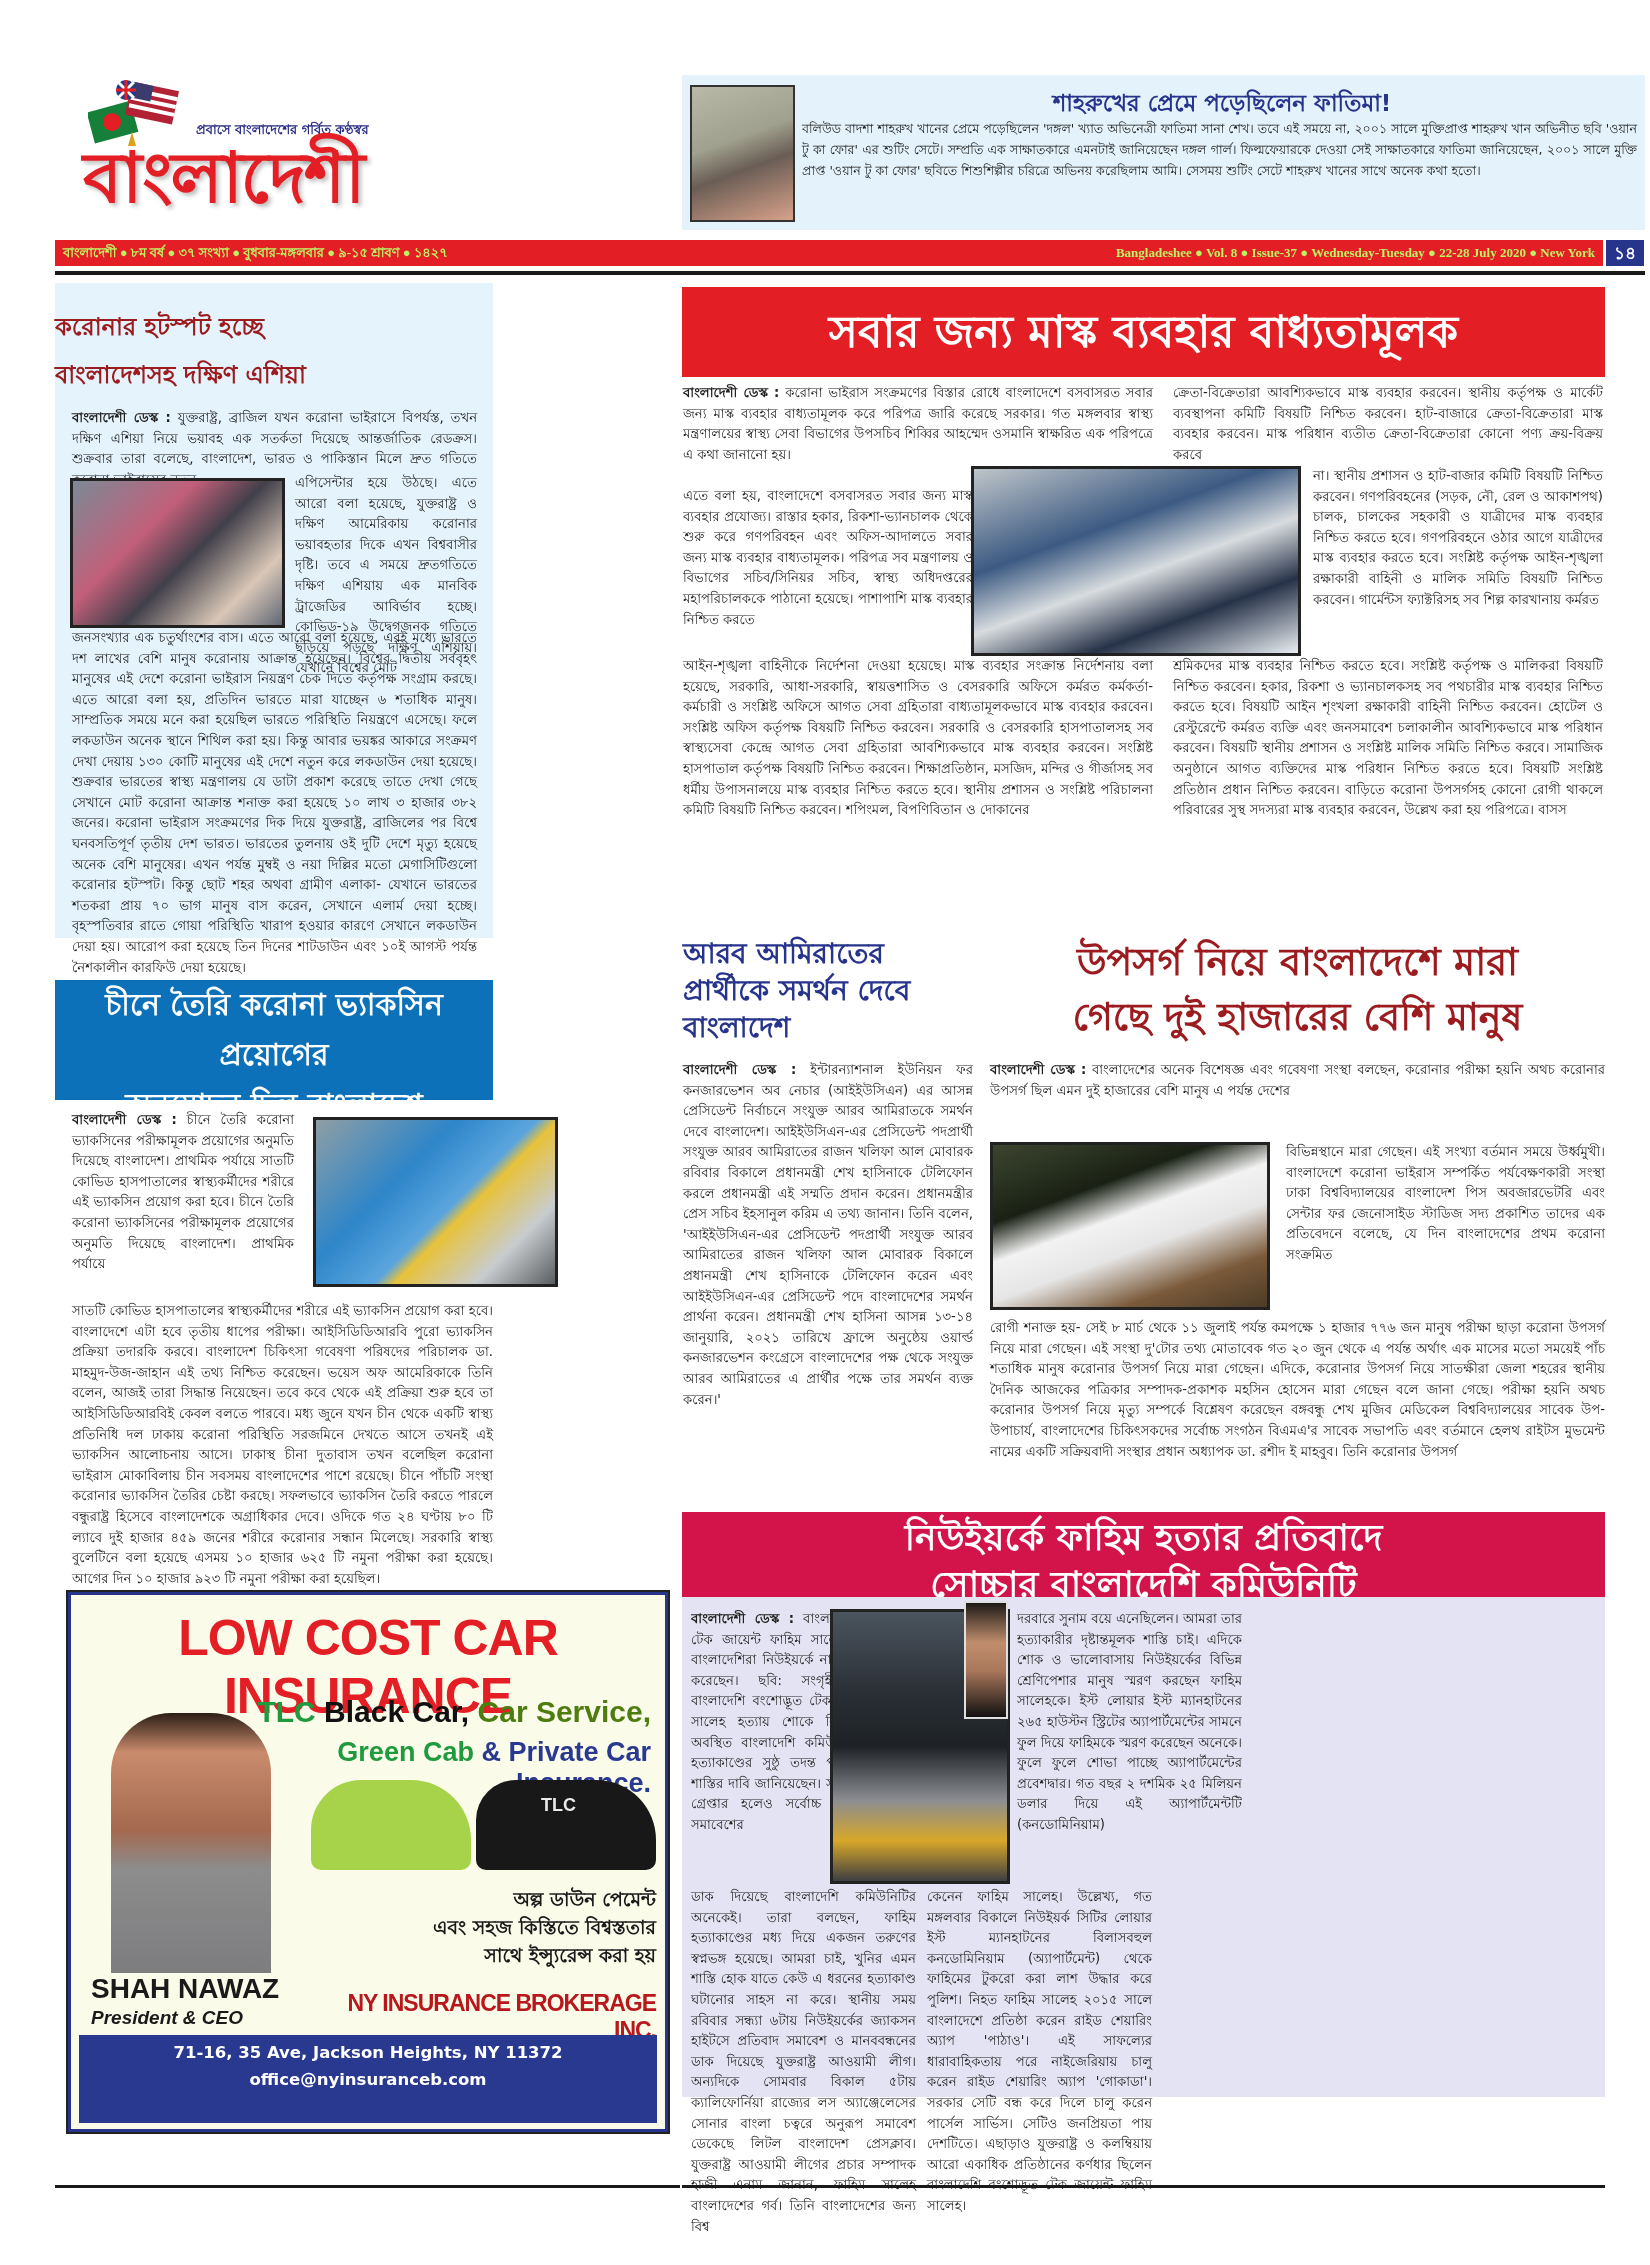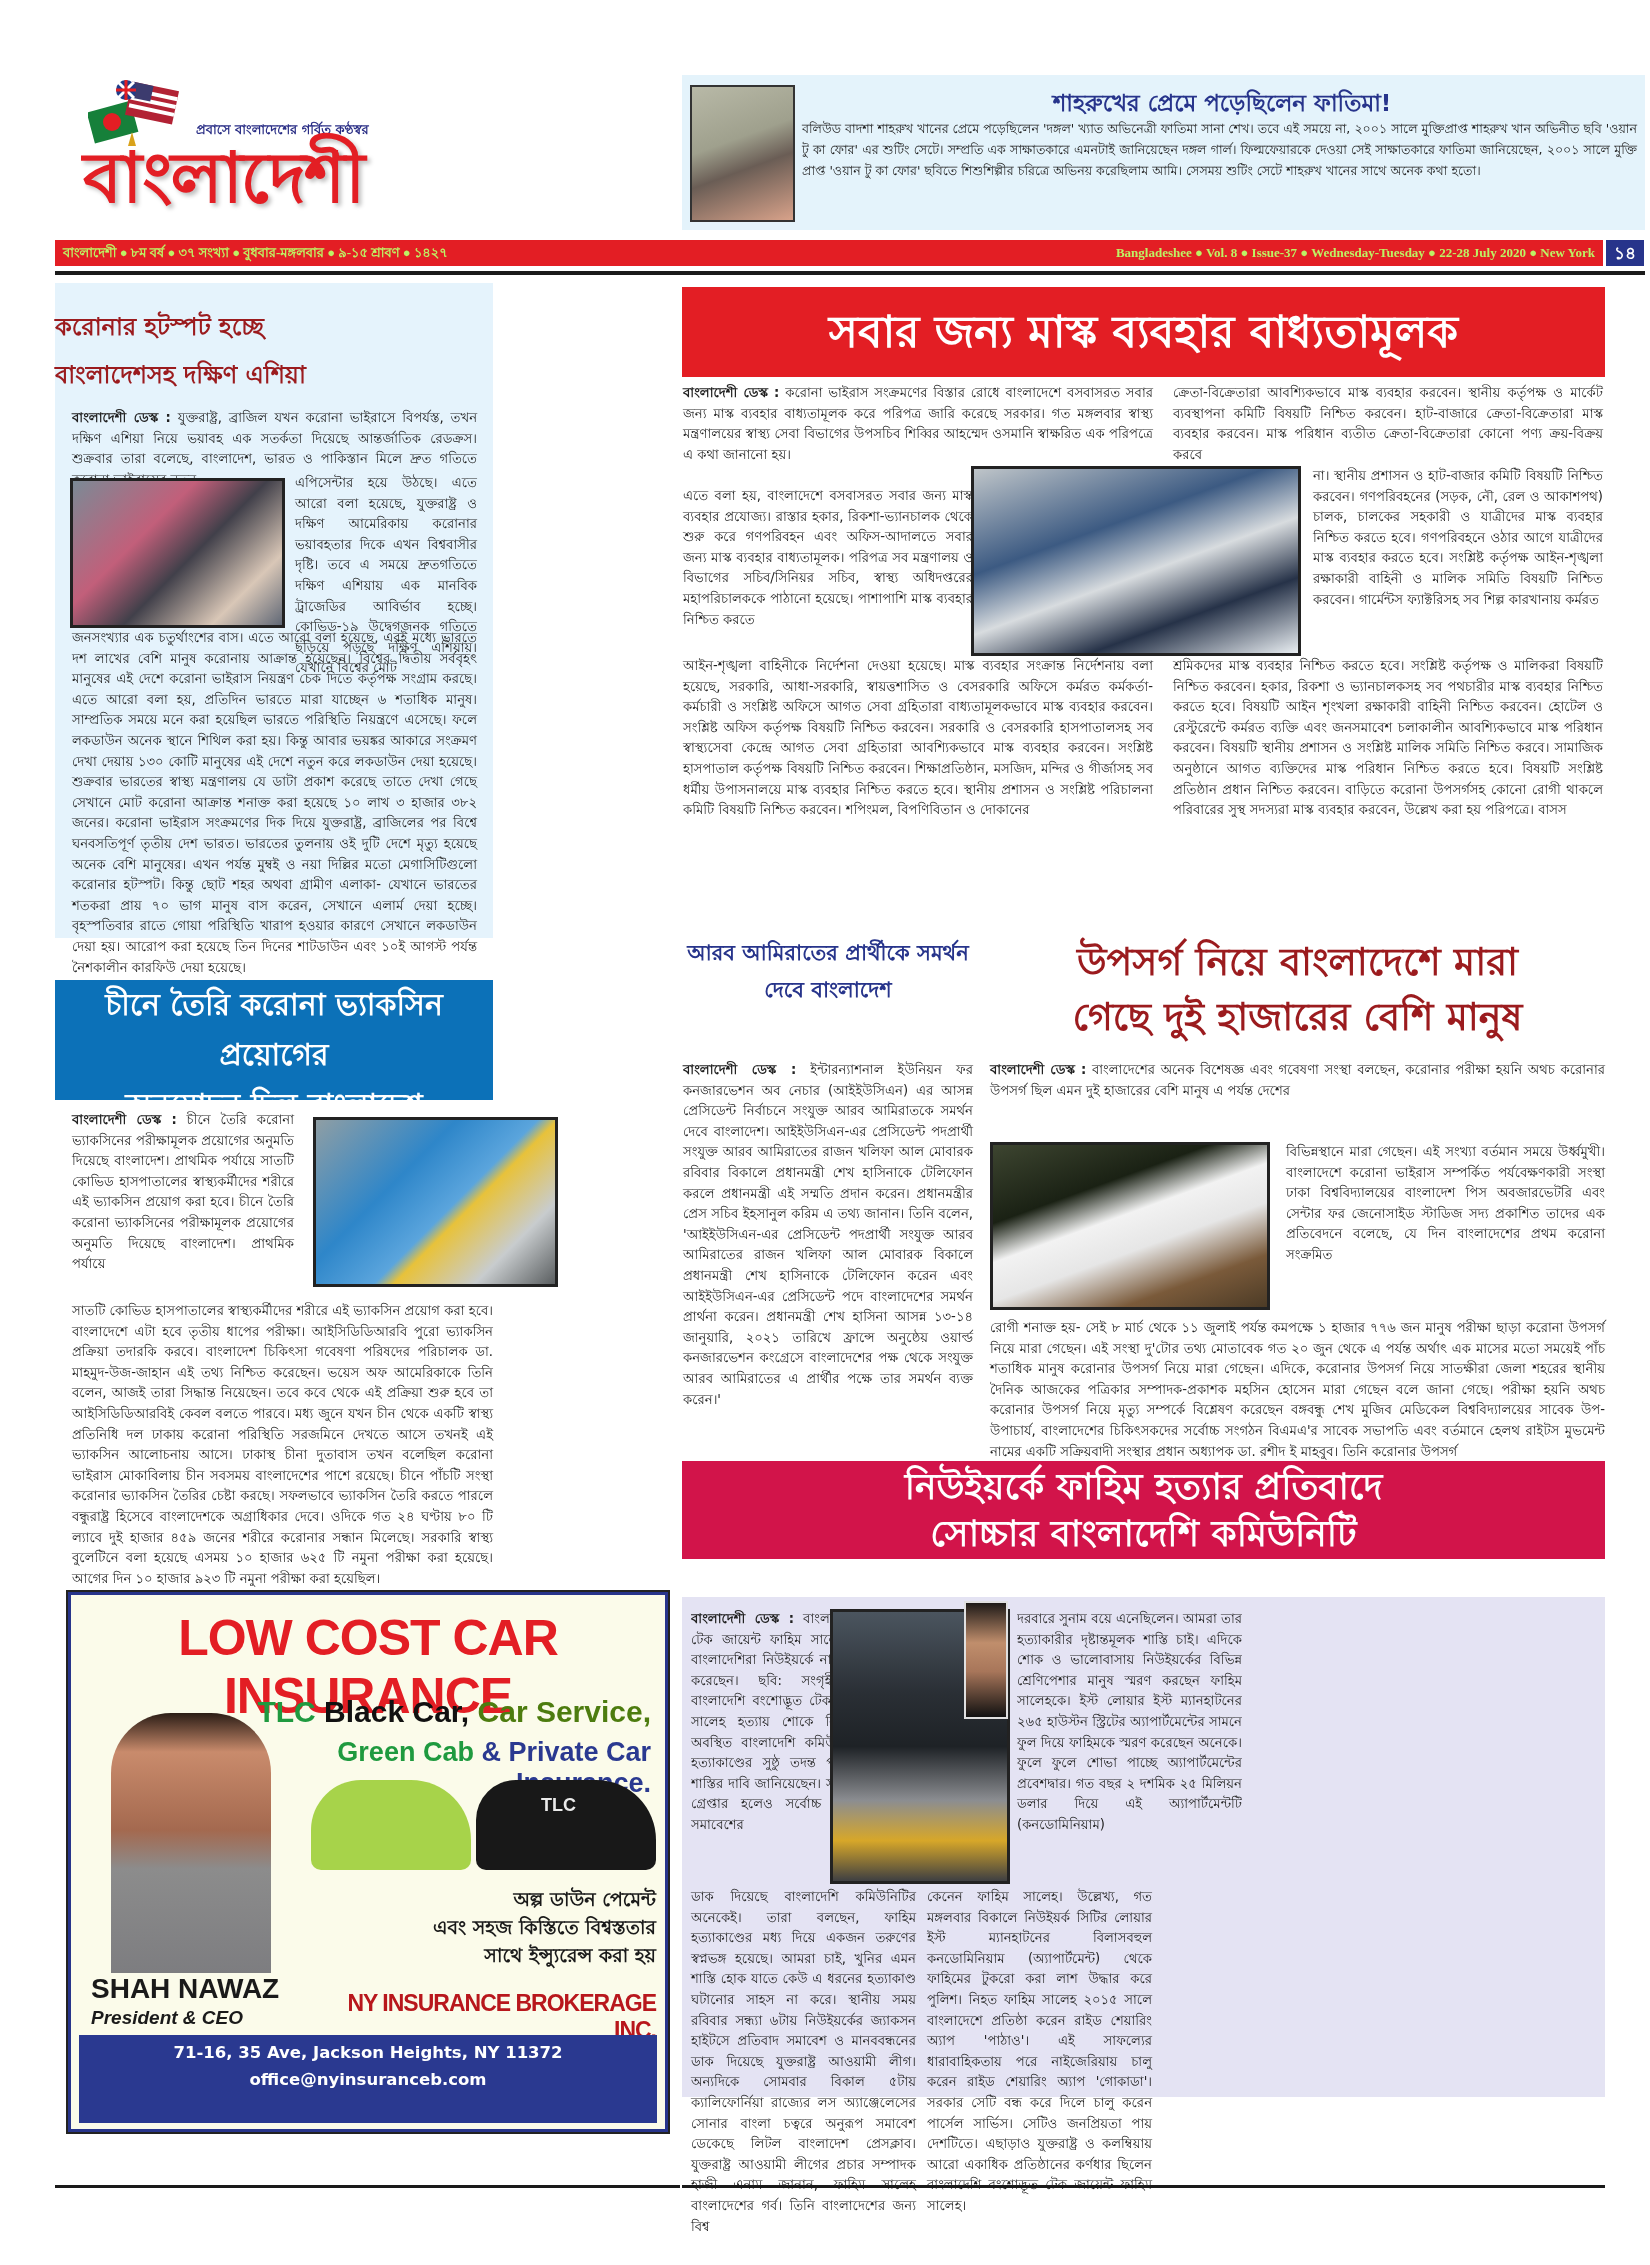--- a/index.html
+++ b/index.html
@@ -51,33 +51,33 @@
 
   
   #a3-head { left: 55px; top: 980px; width: 438px; height: 120px; background: #0c71b8; }
   #a3-head .title { color: #fff; font-family: "DejaVu Sans", sans-serif; font-weight: bold; font-size: 30px; line-height: 50px; text-align: center; }
   #a3 { left: 55px; top: 1105px; width: 438px; height: 475px; }
   #a3 .lead { position: absolute; left: 17px; top: 5px; width: 222px; }
   #a3 .photo { position: absolute; left: 253px; top: 12px; width: 255px; height: 170px; background: linear-gradient(135deg,#8f9ea4 0%,#2e86c9 35%,#5ba5dd 55%,#e8c23a 60%,#c8ccce 80%,#5a5e60 100%); }
   #a3 .rest { position: absolute; left: 17px; top: 196px; width: 490px; }
 
   
-  #a4-title { left: 683px; top: 935px; width: 290px; text-align: center; font-family: "DejaVu Sans", sans-serif; font-weight: bold; font-size: 21px; line-height: 37px; color: #27348b; }
+  #a4-title { left: 683px; top: 935px; width: 290px; text-align: left; font-family: "DejaVu Sans", sans-serif; font-weight: bold; font-size: 28px; line-height: 37px; color: #27348b; }
   #a4 { left: 683px; top: 1060px; width: 290px; }
 
   
   #a5-title { left: 990px; top: 935px; width: 615px; text-align: center; font-family: "DejaVu Sans", sans-serif; font-weight: bold; font-size: 38px; line-height: 55px; color: #9b1b1e; }
   #a5 { left: 990px; top: 1060px; width: 615px; height: 430px; }
   #a5 .lead { position: absolute; left: 0; top: 0; width: 615px; }
   #a5 .photo { position: absolute; left: 0; top: 82px; width: 280px; height: 168px; background: linear-gradient(160deg,#3d4530 0%,#1a2114 30%,#f2f2f2 45%,#e6e6e6 60%,#7a5a3a 80%,#4c3b26 100%); }
   #a5 .side { position: absolute; left: 296px; top: 40px; width: 319px; }
   #a5 .rest { position: absolute; left: 0; top: 258px; width: 615px; }
 
   
-  #a6-head { left: 682px; top: 1461px; width: 923px; height: 98px; background: #d2144a; }
+  #a6-head { left: 682px; top: 1512px; width: 923px; height: 98px; background: #d2144a; }
   #a6-head .title { color: #fff; font-family: "DejaVu Sans", sans-serif; font-weight: bold; font-size: 36px; line-height: 47px; text-align: center; padding-top: 2px; }
   #a6 { left: 682px; top: 1597px; width: 923px; height: 500px; background: #e4e3f3; }
   #a6 .c1 { position: absolute; left: 9px; top: 12px; width: 225px; }
   #a6 .img-bldg { position: absolute; left: 150px; top: 12px; width: 180px; height: 275px; border: 3px solid #222; background: linear-gradient(180deg,#4b555f 0%,#2a2f35 30%,#1e2226 50%,#8b8d91 70%,#d7a729 85%,#3e3f42 100%); }
   #a6 .img-face { position: absolute; left: 285px; top: 190px; width: 44px; height: 95px; border: 2px solid #e0e0e0; }
   #a6 .c2 { position: absolute; left: 335px; top: 12px; width: 225px; }
   #a6 .c1b { position: absolute; left: 9px; top: 290px; width: 225px; }
   #a6 .c2b { position: absolute; left: 245px; top: 290px; width: 225px; }
 
   

